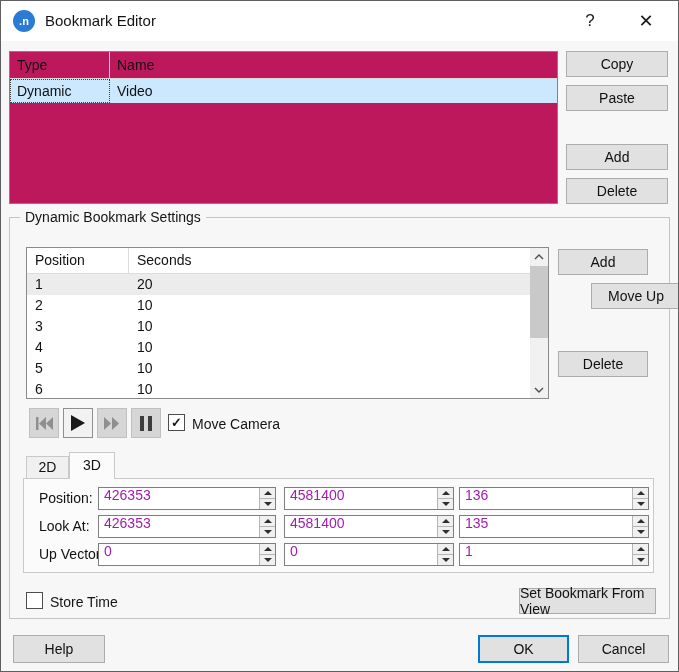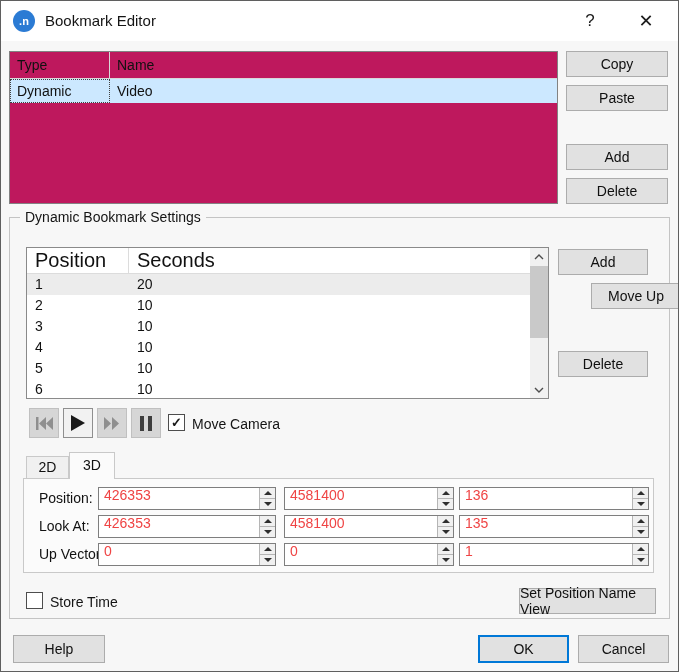--- a/index.html
+++ b/index.html
@@ -33,21 +33,21 @@
   .bm-head .hc1 { width:100px; border-right:1px solid #d8d8d8; }
   .bm-row { position:absolute; left:0; top:27px; right:0; height:24px; background:#cce8ff; display:flex; }
   .bm-row .c { font-size:14px; line-height:24px; padding-left:7px; }
   .bm-row .c1 { width:100px; outline:1px dotted #404040; outline-offset:-1px; }
   
   .group { position:absolute; left:8px; top:216px; width:661px; height:402px; border:1px solid #c4c4c4; }
   .group-label { position:absolute; top:-9px; left:10px; background:#f7f7f7; padding:0 5px; font-size:14px; color:#141414; }
   
   .pos-table { position:absolute; left:25px; top:246px; width:523px; height:152px; background:#fff; border:1px solid #8a8a8a; }
   .pos-head { position:absolute; left:0; top:0; right:18px; height:26px; border-bottom:1px solid #dcdcdc; display:flex; }
-  .pos-head .hc { font-size:20px; line-height:25px; padding-left:8px; }
+  .pos-head .hc { font-size:14px; line-height:25px; padding-left:8px; }
   .pos-head .hc1 { width:102px; border-right:1px solid #dcdcdc; }
   .pos-rows { position:absolute; left:0; top:26px; right:18px; bottom:0; overflow:hidden; }
   .pos-row { height:21px; display:flex; }
   .pos-row.sel { background:#ececec; }
   .pos-row .c { font-size:14px; line-height:21px; padding-left:8px; }
   .pos-row .c1 { width:102px; }
   
   .vscroll { position:absolute; top:0; right:0; bottom:0; width:18px; background:#f1f1f1; }
   .vs-btn { position:absolute; left:0; width:18px; height:17px; display:flex; align-items:center; justify-content:center; }
   .vs-up { top:0; } .vs-down { bottom:0; }
@@ -58,21 +58,21 @@
   .checkbox { position:absolute; width:17px; height:17px; background:#fff; border:1px solid #4d4d4d; text-align:center; line-height:16px; font-size:13px; font-weight:bold; color:#1a1a1a; }
   .cb-label { position:absolute; font-size:14px; color:#141414; }
   
   .tab { position:absolute; text-align:center; font-size:14px; }
   .tab-2d { left:25px; top:455px; width:43px; height:23px; line-height:21px; background:#f0f0f0; border:1px solid #c9c9c9; z-index:1; }
   .tab-3d { left:68px; top:451px; width:46px; height:27px; line-height:25px; background:#fbfbfb; border:1px solid #c9c9c9; border-bottom:none; z-index:3; }
   .tab-panel { position:absolute; left:22px; top:477px; width:631px; height:95px; background:#fbfbfb; border:1px solid #c9c9c9; z-index:2; }
   
   .cam-label { position:absolute; left:38px; height:23px; line-height:23px; font-size:14px; z-index:4; }
   .spin { position:absolute; height:23px; background:#fff; border:1px solid #7e7e7e; z-index:4; }
-  .spin input { position:absolute; left:0; top:0; bottom:8px; width:calc(100% - 17px); border:none; outline:none; padding:0 8px 0 5px; font-family:"Liberation Sans",sans-serif; font-size:14px; color:#ef4444; background:transparent; }
+  .spin input { position:absolute; left:0; top:0; bottom:8px; width:calc(100% - 17px); border:none; outline:none; padding:0 8px 0 5px; font-family:"Liberation Sans",sans-serif; font-size:14px; color:#a21caf; background:transparent; }
   .spin-arrows { position:absolute; right:0; top:0; bottom:0; width:16px; border-left:1px solid #b5b5b5; display:flex; flex-direction:column; }
   .spin-up, .spin-dn { flex:1; background:#f0f0f0; position:relative; }
   .spin-up { border-bottom:1px solid #b5b5b5; }
   .tri-up, .tri-dn { position:absolute; left:50%; top:50%; width:0; height:0; transform:translate(-50%,-50%); }
   .tri-up { border-left:4px solid transparent; border-right:4px solid transparent; border-bottom:4px solid #2e2e2e; }
   .tri-dn { border-left:4px solid transparent; border-right:4px solid transparent; border-top:4px solid #2e2e2e; }
   
   .ok-btn { border:2px solid #0078d7; }
 </style>
 </head>
@@ -289,19 +289,19 @@
           <span class="tri-up"></span>
         </div>
         <div class="spin-dn">
           <span class="tri-dn"></span>
         </div>
       </div>
   </div>
 
   <div class="checkbox" style="left:25px; top:591px;"></div>
   <div class="cb-label" style="left:49px; top:593px;">Store Time</div>
-  <div class="btn" style="left:518px; top:587px; width:137px; height:26px;">Set Position Name View</div>
+  <div class="btn" style="left:518px; top:587px; width:137px; height:26px;">Set Bookmark From View</div>
 
   <div class="btn" style="left:12px; top:634px; width:92px; height:28px;">Help</div>
   <div class="btn ok-btn" style="left:477px; top:634px; width:91px; height:28px;">OK</div>
   <div class="btn" style="left:577px; top:634px; width:91px; height:28px;">Cancel</div>
 
 </div>
 
 </body></html>

